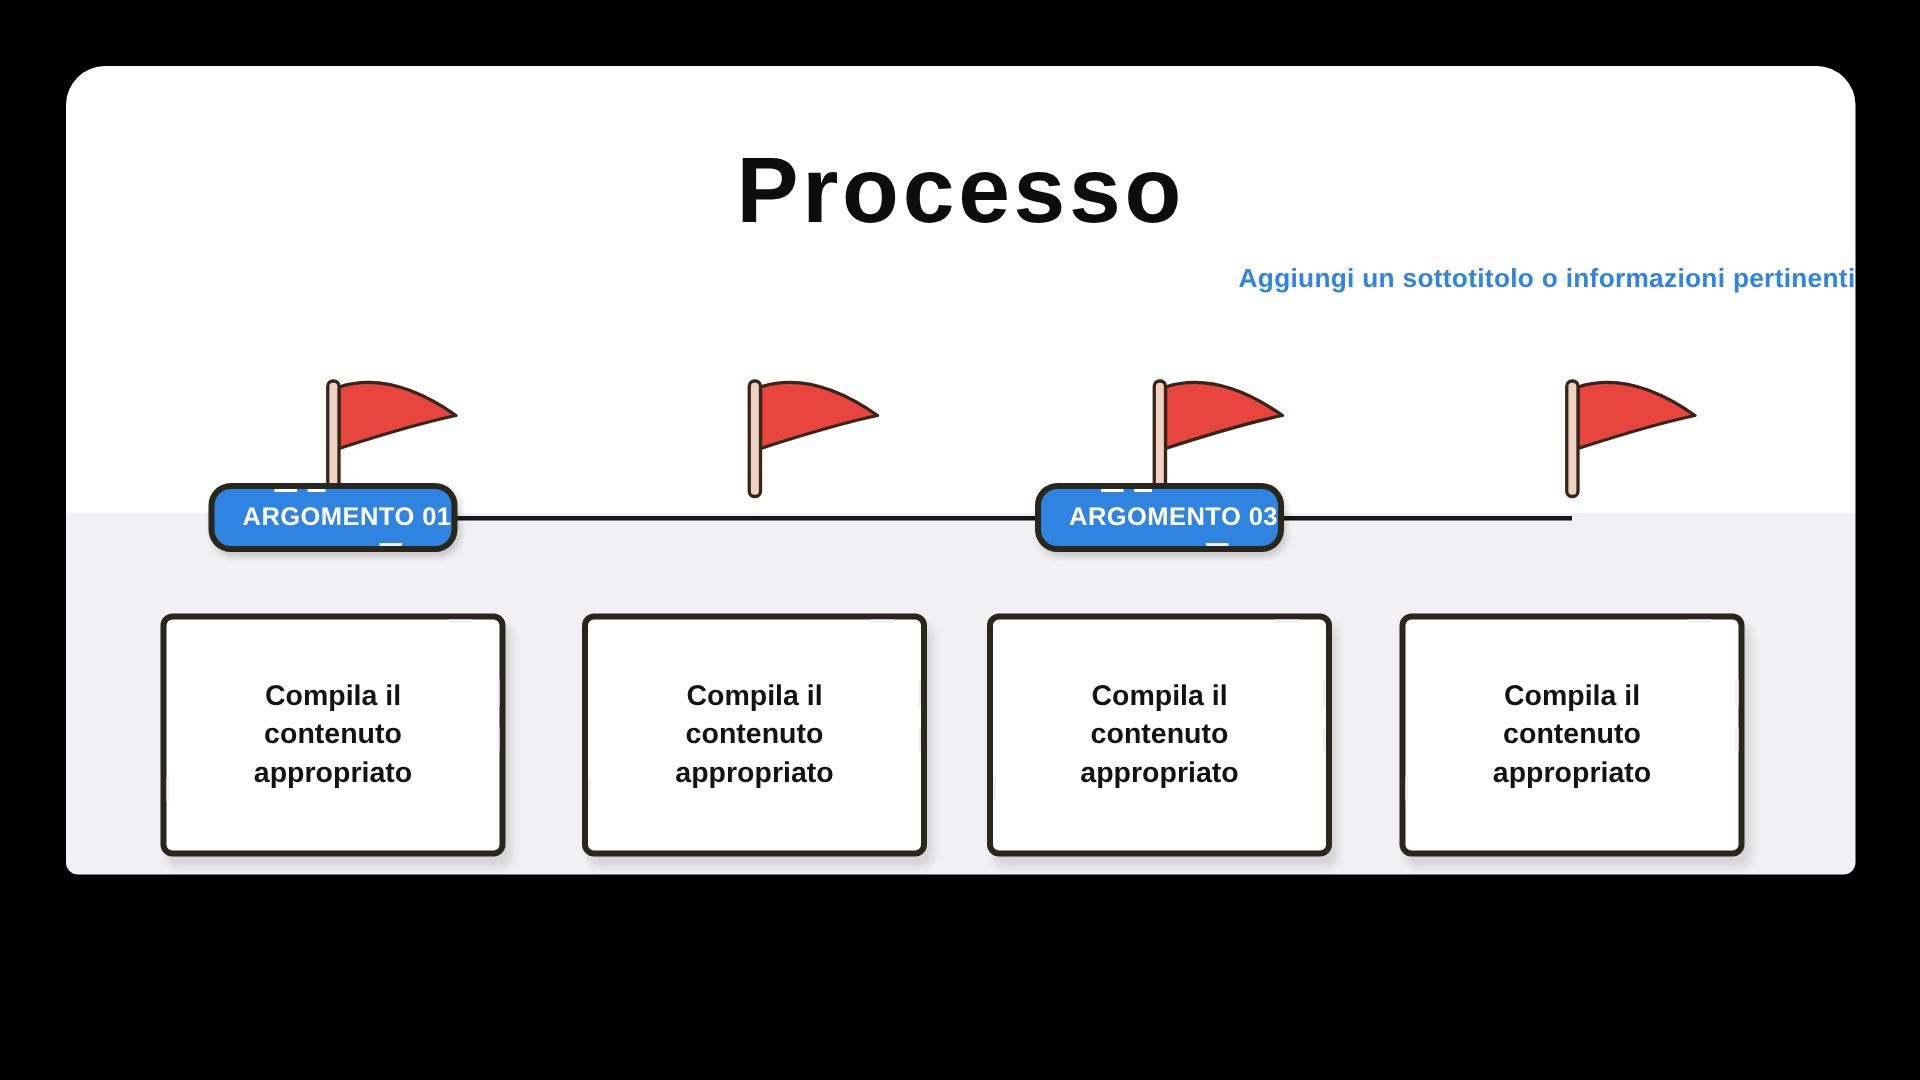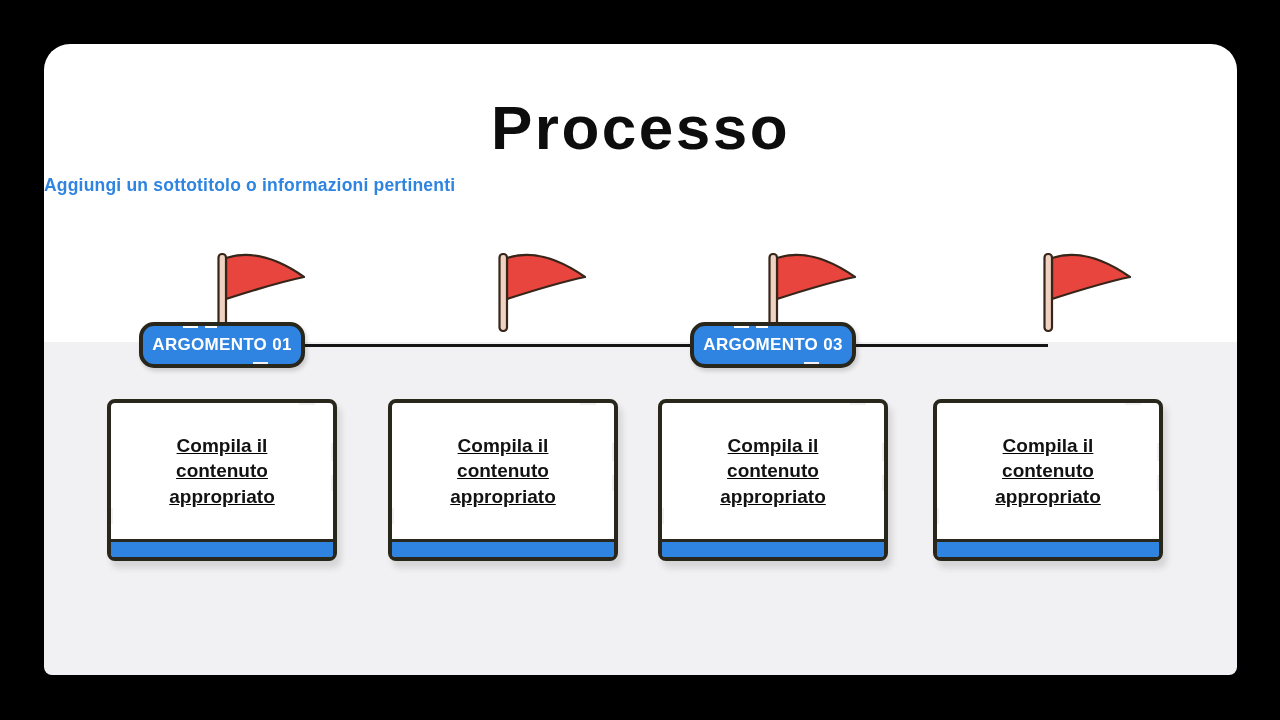--- a/index.html
+++ b/index.html
@@ -1,59 +1,59 @@
 <!DOCTYPE html>
 <html><head>
 <meta charset="utf-8">
 <style>
   html, body { margin:0; padding:0; background:#000; }
   .canvas {
     position:relative; width:1280px; height:720px; background:#000000;
     font-family:"Liberation Sans", sans-serif; overflow:hidden;
   }
   .slide {
-    position:absolute; left:44px; top:44px; width:1193px; height:631px;
+    position:absolute; left:44px; top:44px; width:1193px; height:539px;
     border-radius:26px 26px 8px 8px;
     background:linear-gradient(to bottom, #ffffff 0px, #ffffff 298px, #F1F0F2 298px, #F1F0F2 100%);
   }
   .title {
     position:absolute; top:48px; left:0; width:100%; text-align:center;
     font-size:62px; font-weight:900; color:#0d0d0d; letter-spacing:2.5px;
   }
   .subtitle {
-    position:absolute; top:131px; left:0; width:100%; text-align:left;
+    position:absolute; top:131px; left:0; width:100%; text-align:right;
     font-size:17.5px; font-weight:700; color:#2E84E0; letter-spacing:0.2px;
   }
   .connector {
     position:absolute; left:178px; top:300px; width:826px; height:3px;
     background:#161616; z-index:1;
   }
   .step { position:absolute; top:206px; width:230px; height:362px; }
   .step-1 { left:63px; }
   .step-2 { left:344px; }
   .step-3 { left:614px; }
   .step-4 { left:889px; }
 
   .flag { position:absolute; left:108px; top:0; width:100px; height:84px; z-index:1; }
 
   .pill {
     position:absolute; top:72px; left:32px; width:166px; height:46px;
     box-sizing:border-box; background:#2E84E0;
     border:4px solid #29261B; border-radius:15px;
-    display:flex; align-items:center; justify-content:center;
+    display:flex; align-items:center; justify-content:flex-end;
     z-index:2; box-shadow:2px 3px 4px rgba(30,30,30,0.18);
   }
   .pill-label { color:#ffffff; font-size:17px; font-weight:700; letter-spacing:0.3px; }
 
   .card {
-    position:absolute; top:149px; left:0; width:230px; height:162px;
+    position:absolute; top:159px; left:0; width:230px; height:162px;
     box-sizing:border-box; background:#ffffff;
     border:4px solid #29261B; border-radius:8px;
-    display:flex; flex-direction:column;
-    z-index:2; box-shadow:4px 7px 6px rgba(70,70,70,0.16);text-decoration:underline;
+    display:flex; 
+    z-index:2; box-shadow:4px 7px 6px rgba(70,70,70,0.16);
   }
   .card-body {
     flex:1; display:flex; align-items:center; justify-content:center;
     text-align:center; font-size:19px; font-weight:700; color:#121212;
     line-height:1.32; padding:0 26px;
   }
   .card-bar {
     height:15px; background:#2E84E0; border-top:3.5px solid #29261B;
     border-radius:0 0 3px 3px;
   }

